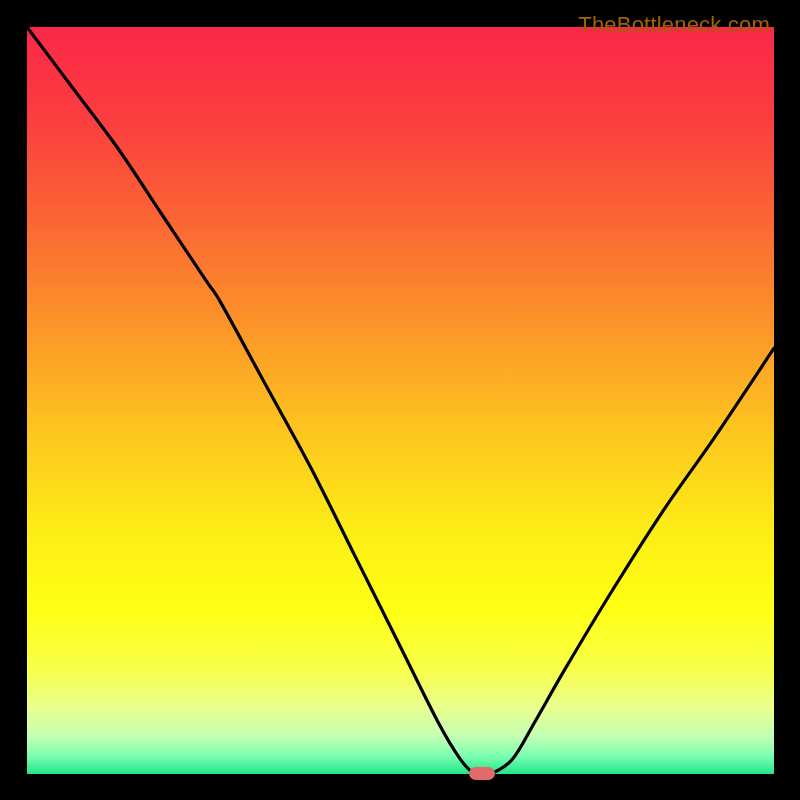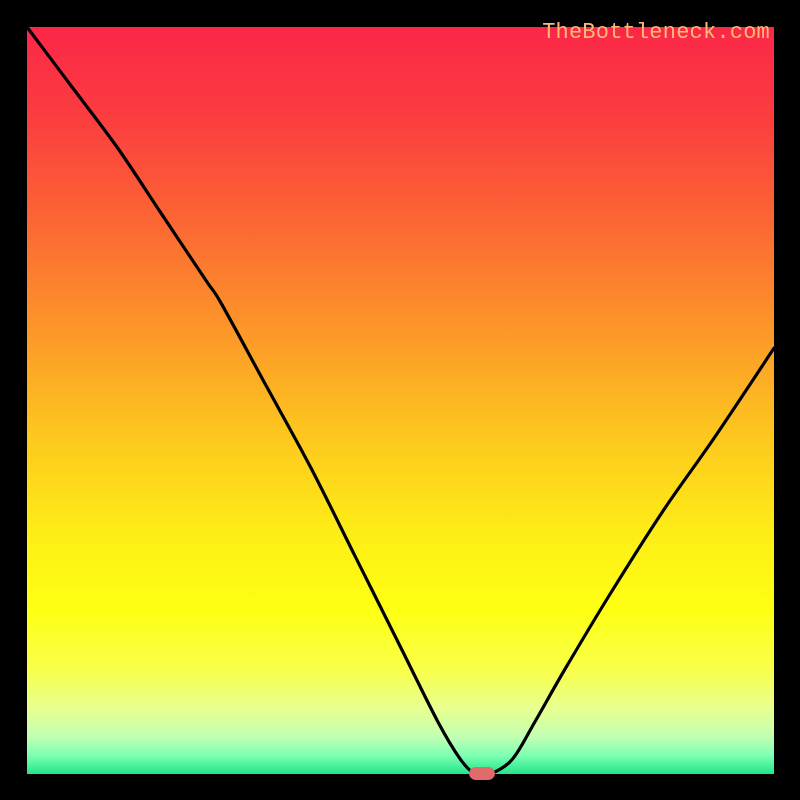--- a/index.html
+++ b/index.html
@@ -34,24 +34,24 @@
   }
   .curve-svg {
     position: absolute;
     left: 0;
     top: 0;
     width: 100%;
     height: 100%;
   }
   .watermark {
     position: absolute;
-    top: 20px;
+    top: 12px;
     right: 30px;
-    color: #fdba74;
-    font-family: Liberation Mono, monospace;
+    color: #a16207;
+    font-family: Liberation Sans, sans-serif;
     font-size: 22px;
     letter-spacing: 0.2px;
   }
   .marker {
     position: absolute;
     background: #e26a6a;
     border-radius: 8px;
   }
 </style>
 </head>

